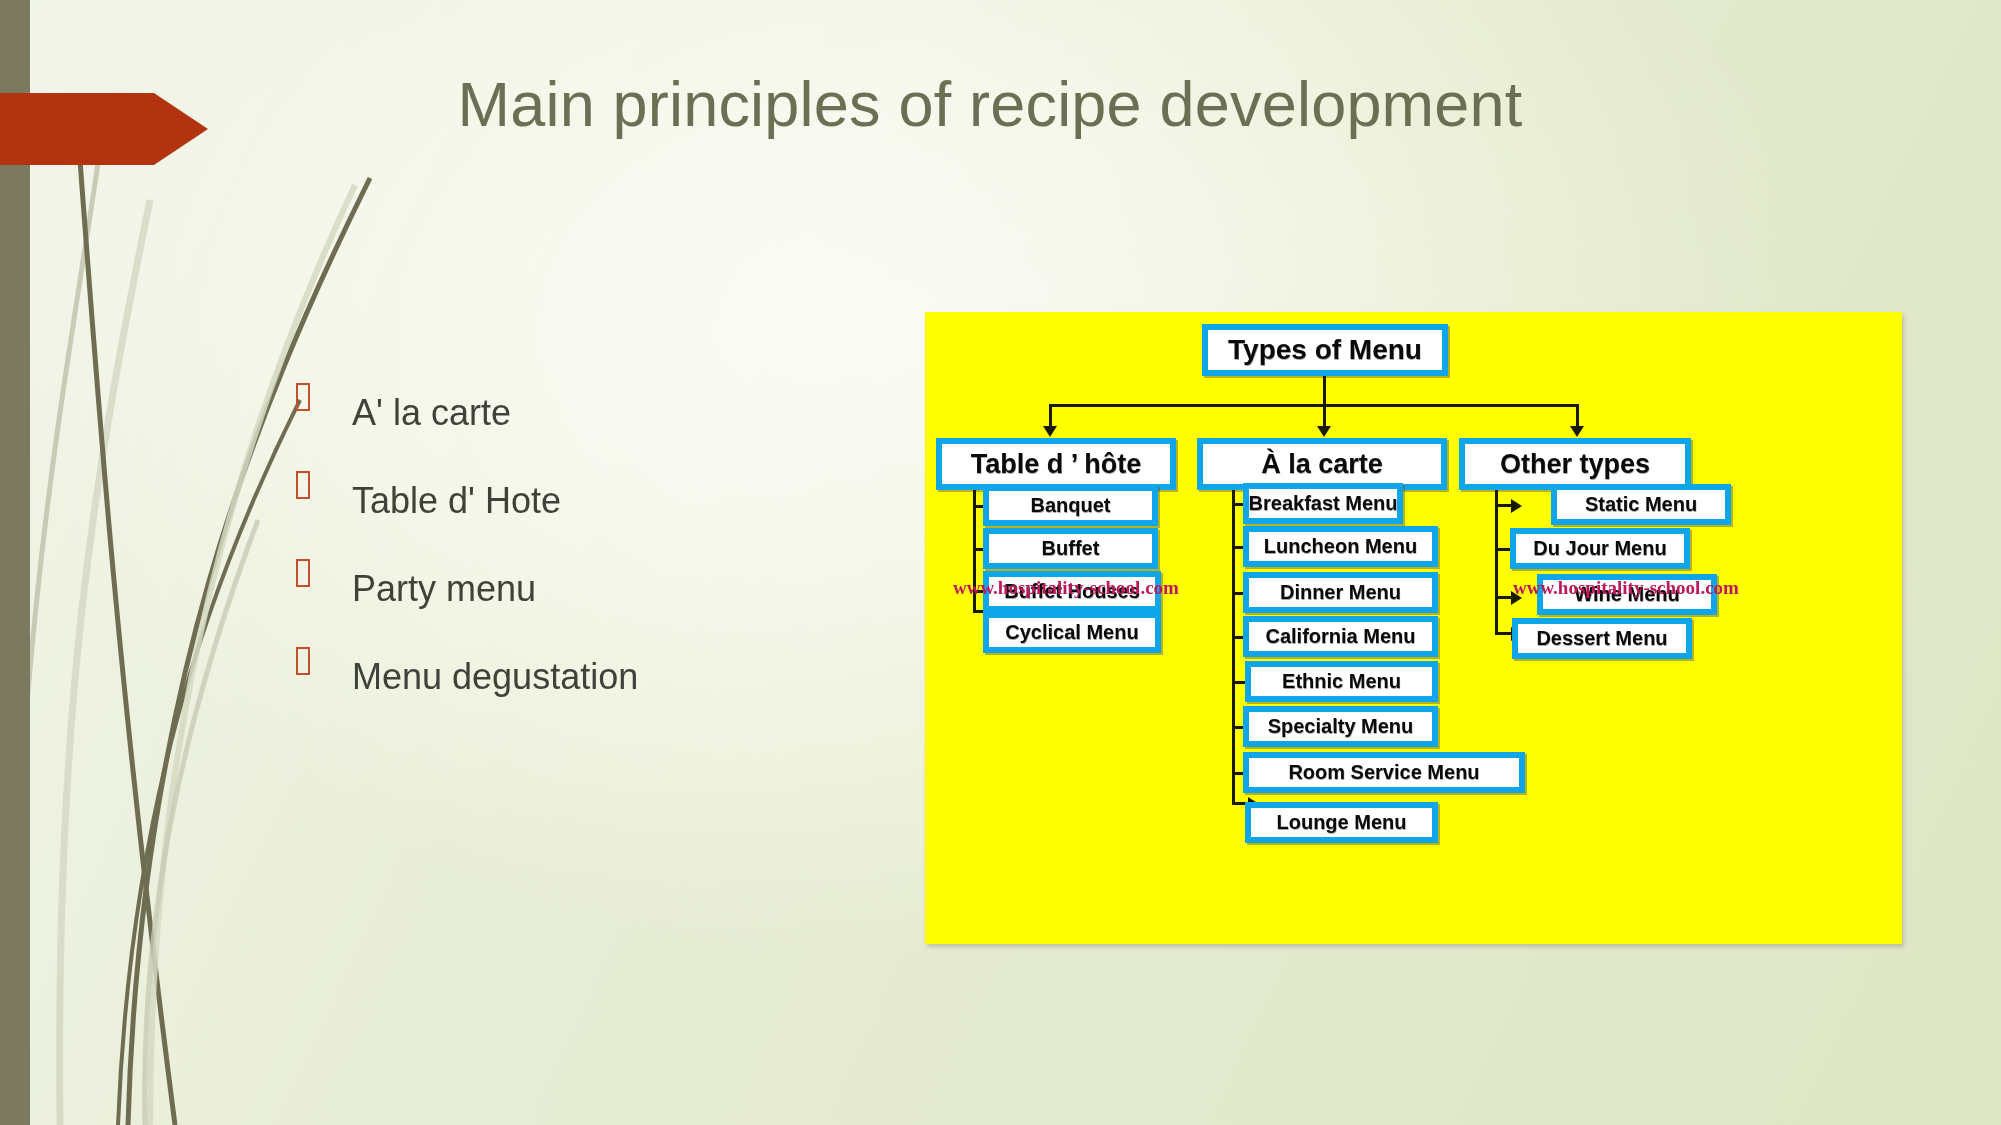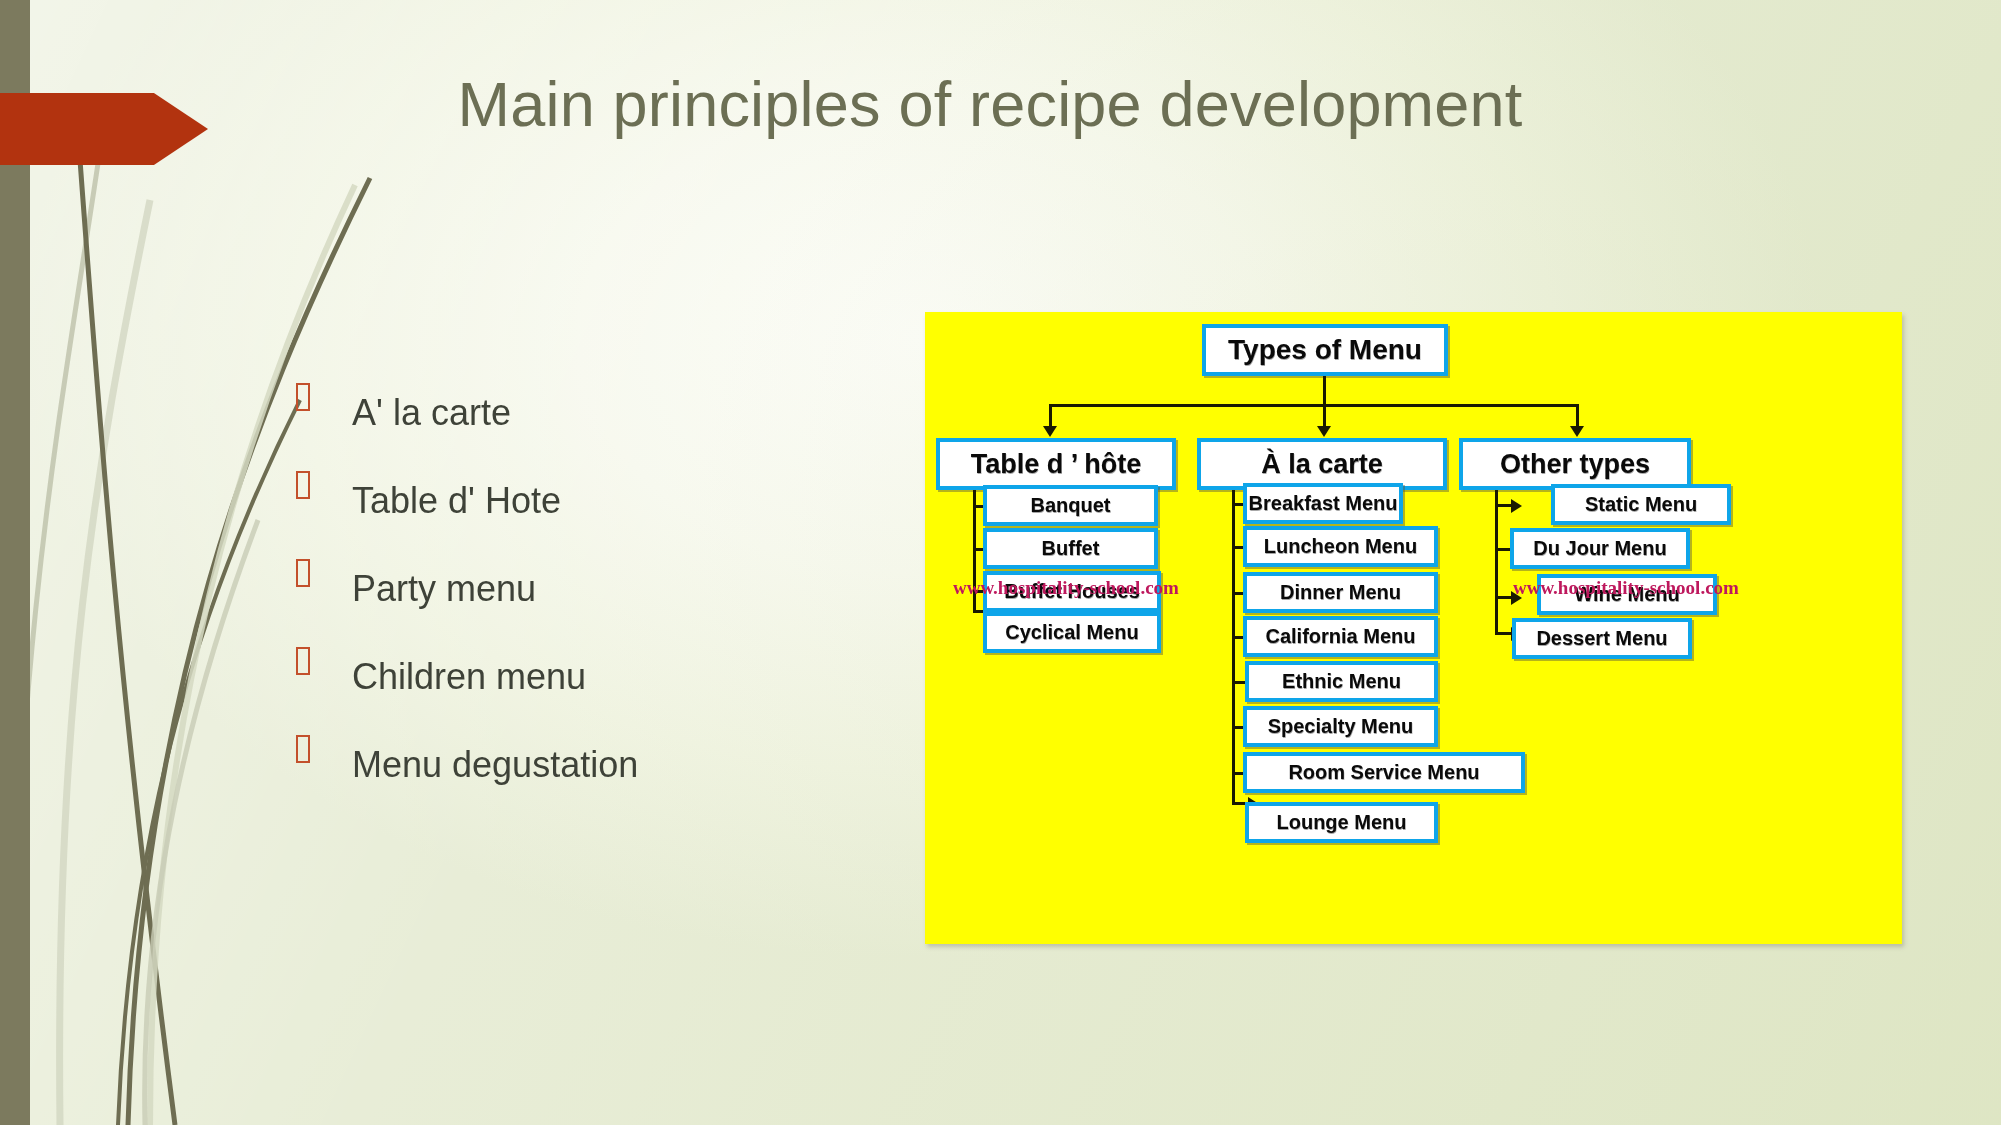--- a/index.html
+++ b/index.html
@@ -72,21 +72,21 @@
     position:absolute; left:925px; top:312px; width:977px; height:632px;
     background:#ffff00; z-index:6;
     box-shadow:2px 3px 4px rgba(120,120,100,0.35);
     overflow:hidden;
   }
   .dg-inner{ position:absolute; inset:0; }
 
   .node{
     position:absolute;
     background:#ffffff;
-    border:4px solid #0ea5e9;
+    border:6px solid #0ea5e9;
     box-shadow:2px 2px 0 rgba(90,88,60,0.45);
     display:flex; align-items:center; justify-content:center;
     font-weight:700; color:#0a0a0a;
     font-family:"Liberation Sans", sans-serif;
     text-shadow:0.5px 0.5px 0 rgba(0,0,0,0.35);
     white-space:nowrap;
   }
   .node.root{ font-size:28px; }
   .node.head{ font-size:27px; }
   .node.leaf{ font-size:20px; }
@@ -134,24 +134,20 @@
       <span class="bullet-marker"></span>
       <span class="bullet-text">A' la carte</span>
     </div>
     <div class="bullet-row">
       <span class="bullet-marker"></span>
       <span class="bullet-text">Table d' Hote</span>
     </div>
     <div class="bullet-row">
       <span class="bullet-marker"></span>
       <span class="bullet-text">Party menu</span>
-    </div>
-    <div class="bullet-row">
-      <span class="bullet-marker"></span>
-      <span class="bullet-text">Children menu</span>
     </div>
     <div class="bullet-row">
       <span class="bullet-marker"></span>
       <span class="bullet-text">Menu degustation</span>
     </div>
   </div>
 
   <div class="diagram">
     <div class="dg-inner">
 

